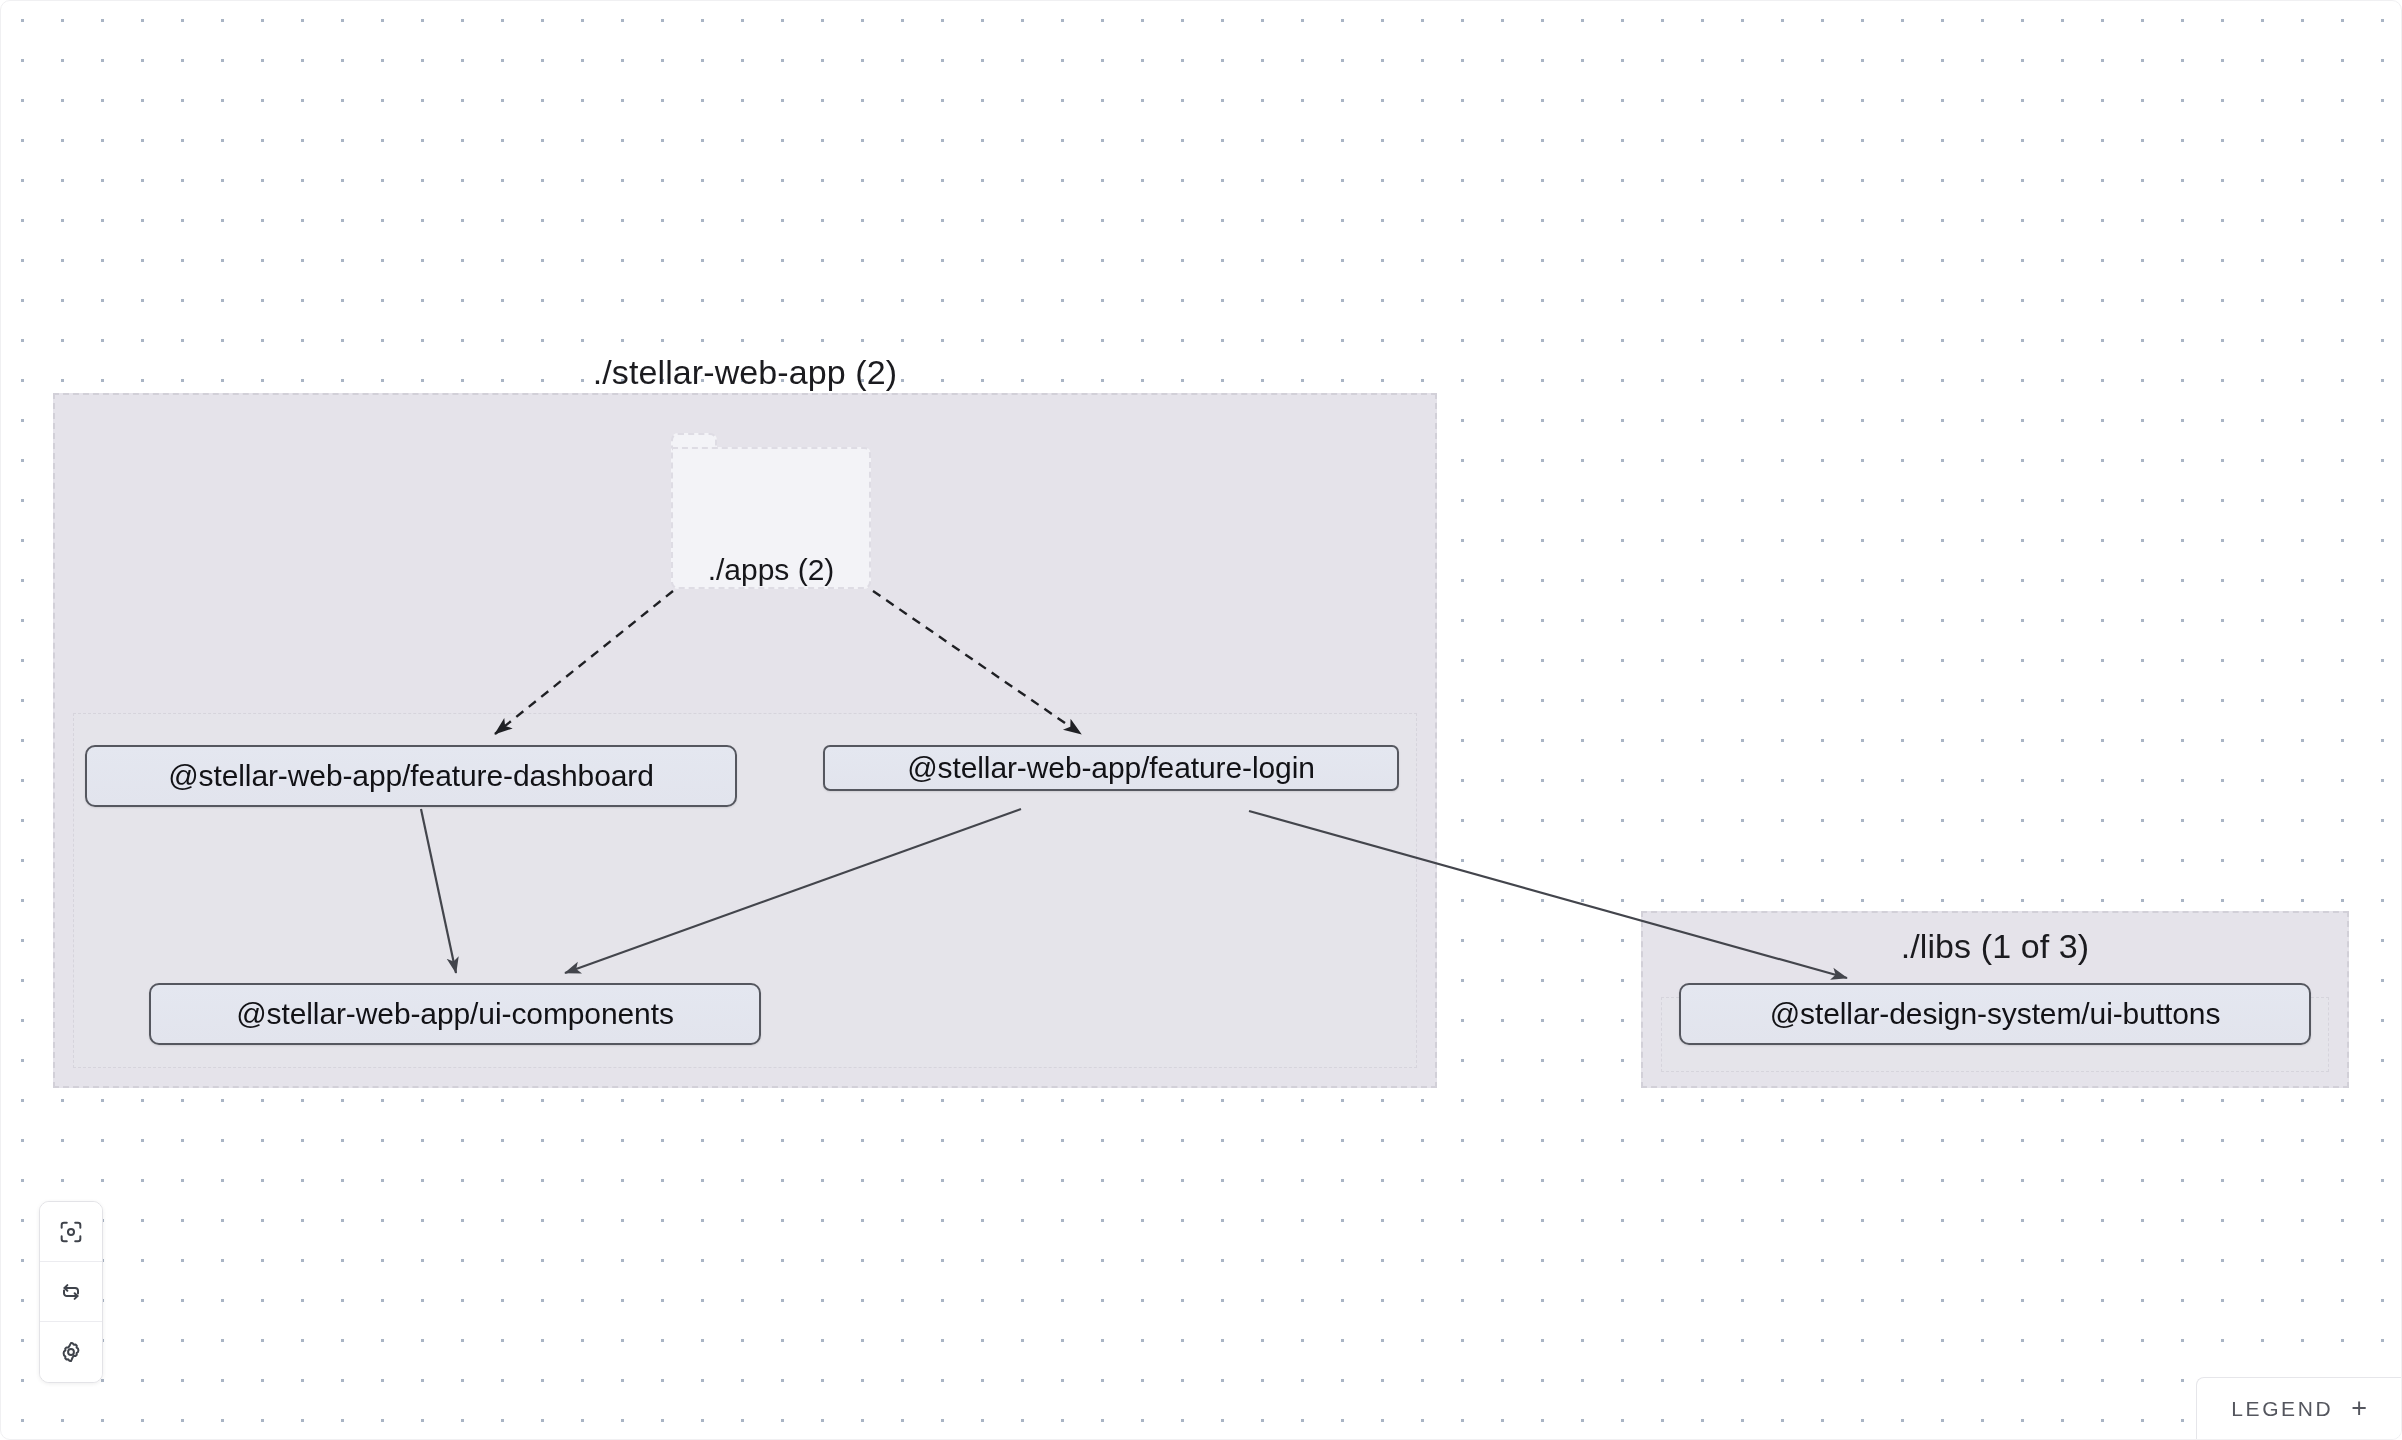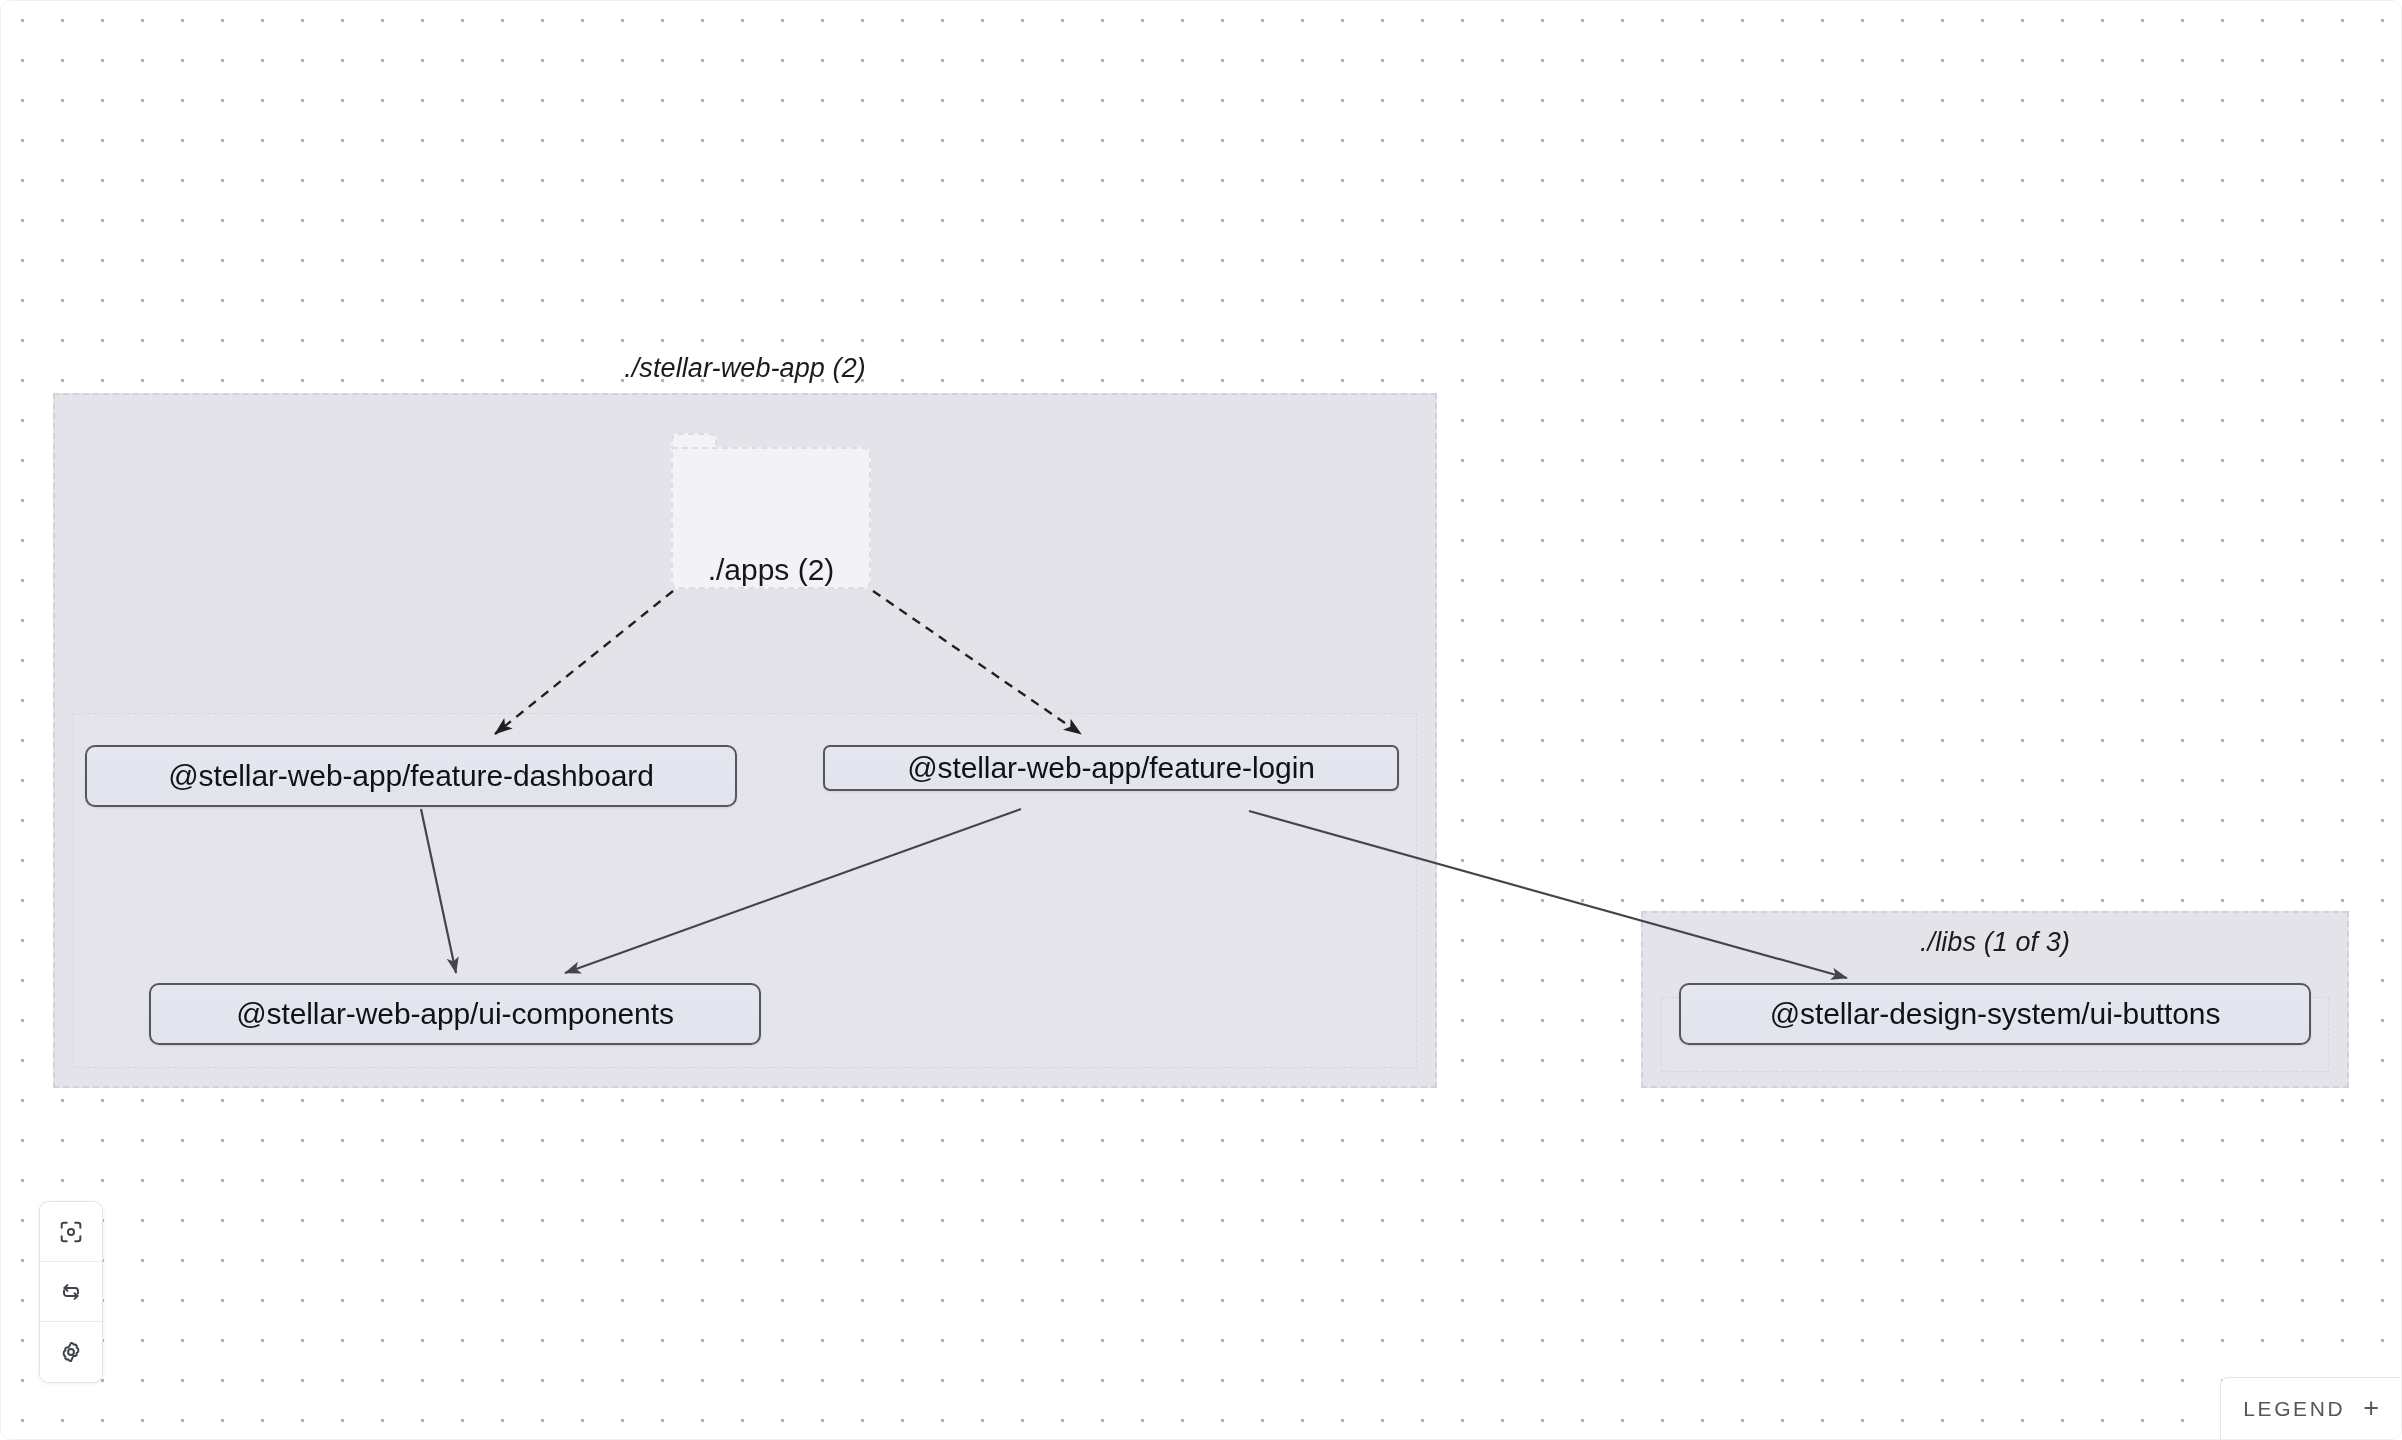--- a/index.html
+++ b/index.html
@@ -36,26 +36,25 @@
 
   .group-inner {
     position: absolute;
     background: rgba(255,255,255,0.035);
     border: 1px dashed #d6d4dc;
     box-sizing: border-box;
   }
 
   .group-label {
     position: absolute;
-    font-size: 27px;
+    font-size: 34px;
     color: #1b1b1f;
     white-space: nowrap;
     letter-spacing: 0.1px;
     text-align: center;
-    font-style: italic;
   }
 
   
   .folder-node {
     position: absolute;
     box-sizing: border-box;
   }
   .folder-tab {
     position: absolute;
     left: 0;
@@ -143,21 +142,21 @@
   }
   .ctrl-btn:last-child { border-bottom: none; }
   .ctrl-btn svg { display: block; }
 
   
   .legend {
     position: absolute;
     right: 0;
     bottom: 0;
     height: 62px;
-    padding: 0 22px;
+    padding: 0 34px;
     display: flex;
     align-items: center;
     gap: 18px;
     background: #ffffff;
     border-top: 1px solid #e6e6ea;
     border-left: 1px solid #e6e6ea;
     border-top-left-radius: 8px;
     cursor: pointer;
     box-sizing: border-box;
   }

